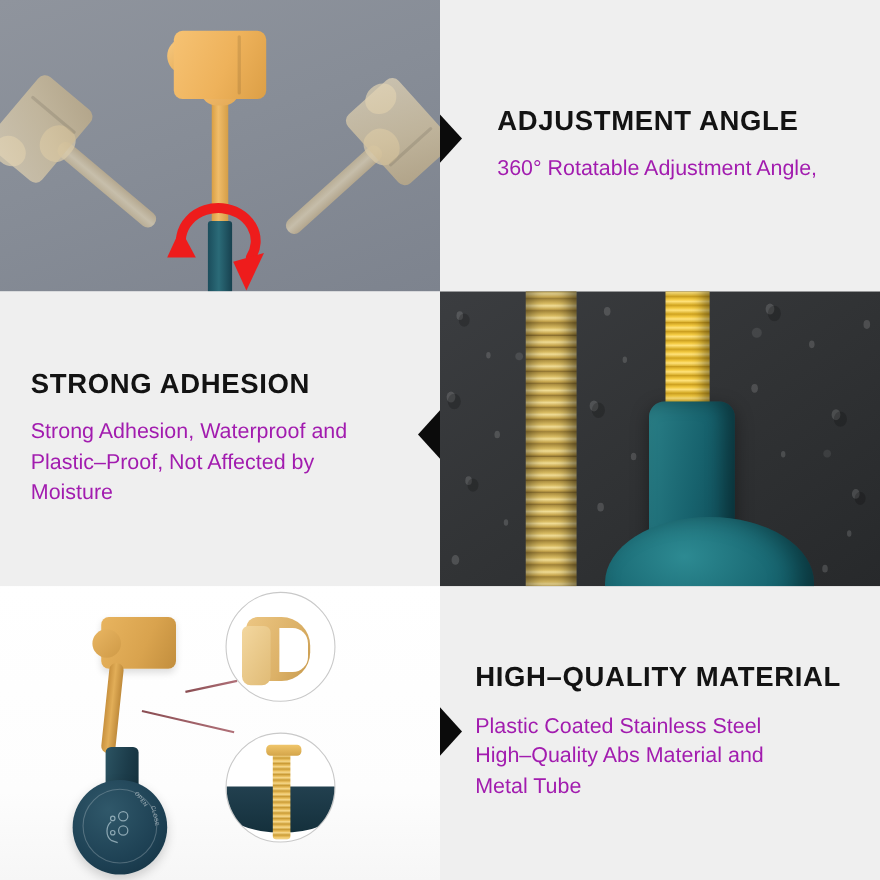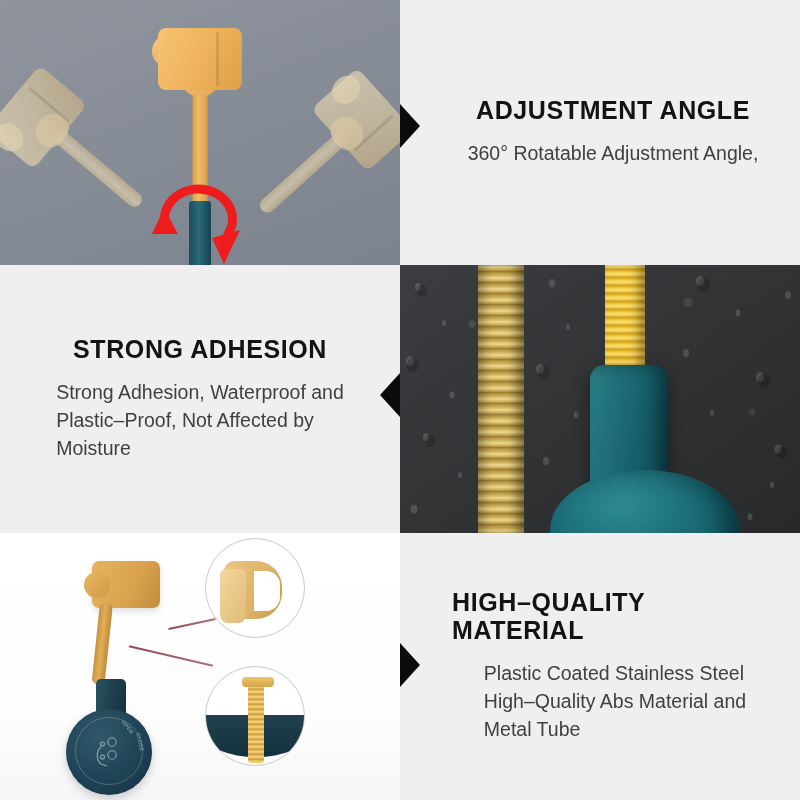--- a/index.html
+++ b/index.html
@@ -10,39 +10,39 @@
     font-family:"Liberation Sans", sans-serif;
     overflow:hidden;
   }
   .sheet {
     position:relative;
     width:800px; height:800px;
     background:#ffffff;
   }
 
   
-  .panel { position:absolute; overflow:hidden;align-items:center; }
+  .panel { position:absolute; overflow:hidden; }
 
   
   .text-panel {
     background:#efefef;
     display:flex; flex-direction:column; justify-content:center;
   }
   .feat-title {
     font-weight:bold;
     font-size:25px;
     letter-spacing:0.6px;
     color:#131313;
     line-height:1.1;
     margin-bottom:16px;
   }
   .feat-body {
     font-size:19.5px;
     line-height:1.42;
-    color:#404040;
+    color:#a21caf;
     font-weight:400;
   }
 
   
   .arrow { position:absolute; width:0; height:0; }
   .arrow-right {
     border-top:22px solid transparent;
     border-bottom:22px solid transparent;
     border-left:20px solid #0b0b0b;
   }
@@ -187,21 +187,21 @@
   .leader {
     position:absolute; height:1.5px;
     background:linear-gradient(90deg,#8a4d52,#b07078);
   }
   #clip-a { position:absolute; }
   #clip-b { position:absolute; }
 
   
   #text-adjust   { left:400px; top:0;     width:400px; height:265px; padding:0 26px 0 52px; }
   #text-adhesion { left:0;     top:265px; width:400px; height:268px; padding:0 28px 0 28px; }
-  #text-material { left:400px; top:533px; width:400px; height:267px; padding:0 22px 0 52px; }
+  #text-material { left:400px; top:533px; width:400px; height:267px; padding:0 22px 0 32px; }
 </style>
 </head>
 <body>
 
 <div class="sheet">
 
   <div class="panel" id="photo-rotation">
 
     <div class="arm ghost" style="left:98px; top:28px; width:84px; height:176px; transform:rotate(-50deg);">
       <div class="stem"></div>

